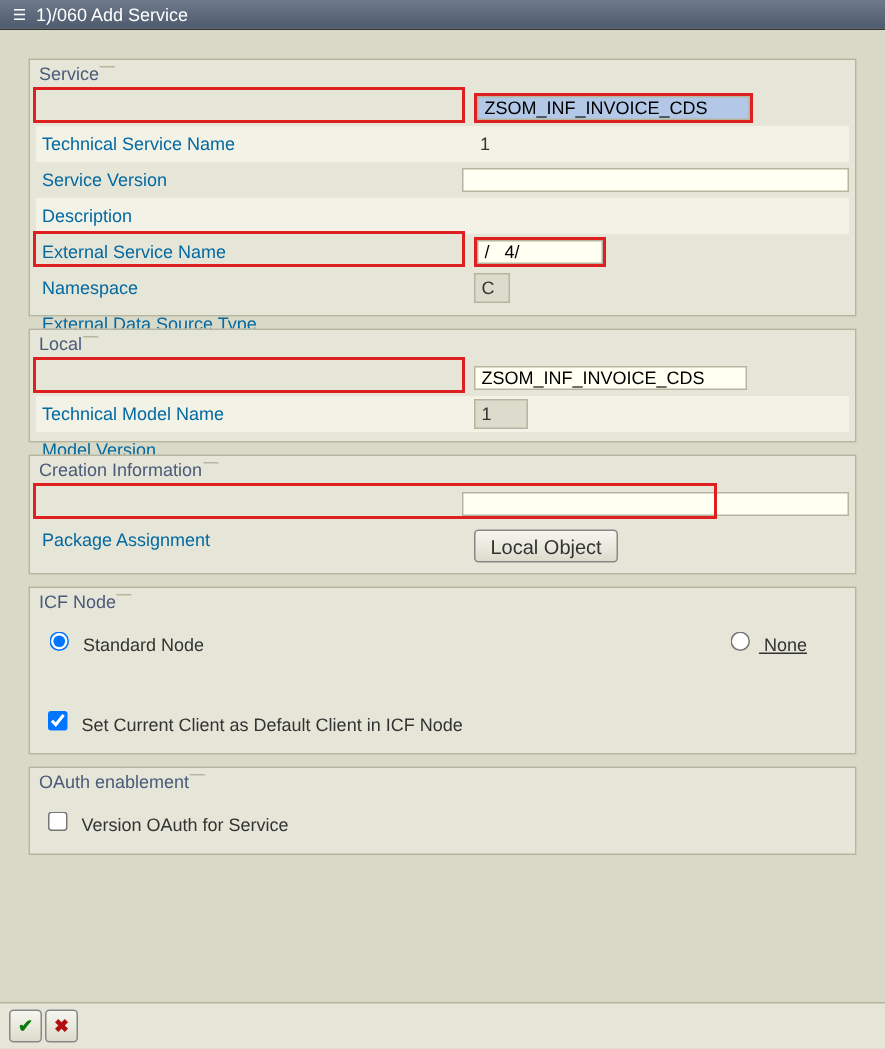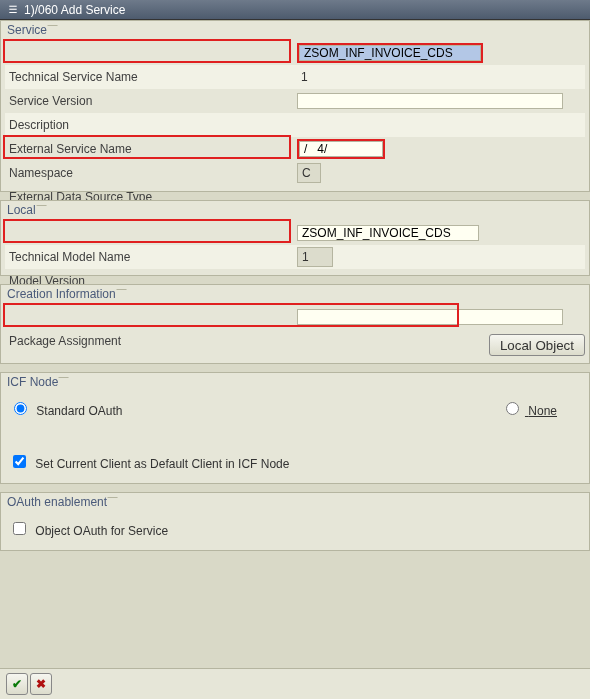--- a/index.html
+++ b/index.html
@@ -22,21 +22,21 @@
     border-bottom: 1px solid #333;
   }
   .titlebar-icon {
     width: 14px; height: 14px;
     display: inline-flex;
     align-items: center; justify-content: center;
     margin-right: 4px;
     font-size: 10px;
   }
   .content {
-    padding: 0;
+    padding: 19px;
   }
   .group {
     background: #e6e6d8;
     border: 1px solid #b5b5a0;
     margin-bottom: 8px;
     padding: 2px 4px 6px 4px;
     position: relative;
   }
   .group-title {
     position: relative;
@@ -59,21 +59,21 @@
   }
   .row {
     display: flex;
     align-items: center;
     height: 24px;
     padding-left: 2px;
   }
   .row-alt { background: #f2f2e6; }
   .label {
     width: 290px;
-    color: #404040;
+    color: #0369a1;
     padding-left: 2px;
     margin-top: 48px;
   }
   .value-input {
     font-family: Arial, sans-serif;
     font-size: 12px;
     border: 1px solid #b5b5a0;
     background: #fff;
     height: 16px;
     padding: 1px 4px;
@@ -219,34 +219,34 @@
     <div class="group-title">Creation Information</div>
 
     <div style="position:relative;">
       <div class="hl-red-label" style="left:-2px; top:-2px; width:456px; height:24px;"></div>
       <div class="row">
         <div class="label">Package Assignment</div>
         <input class="value-input" style="width: 266px; background: rgb(255, 255, 242);" value="">
       </div>
     </div>
 
-    <div class="row" style="justify-content:flex-end; padding-left:292px; margin-top:4px;">
+    <div class="row" style="justify-content:flex-start; padding-left:292px; margin-top:4px;">
       <button class="button">
         <span>Local Object</span>
       </button>
     </div>
   </div>
 
   <div class="group">
     <div class="group-title">ICF Node</div>
 
     <div class="radio-row" style="justify-content:space-between;">
       <label>
         <input type="radio" name="icf" checked="" style="">
-        <span>Standard OAuth</span>
+        <span>Standard Node</span>
       </label>
       <label style="margin-right:24px;text-decoration:underline;">
         <input type="radio" name="icf" style="">
         <span>None</span>
       </label>
     </div>
 
     <div style="height:22px;"></div>
 
     <div class="check-row">
@@ -255,21 +255,21 @@
         <span>Set Current Client as Default Client in ICF Node</span>
       </label>
     </div>
   </div>
 
   <div class="group">
     <div class="group-title">OAuth enablement</div>
     <div class="check-row">
       <label>
         <input type="checkbox" style="">
-        <span>Object OAuth for Service</span>
+        <span>Version OAuth for Service</span>
       </label>
     </div>
   </div>
 
 </div>
 
 <div class="bottom-bar">
   <div class="icon-btn">
     <span class="check-green">✔</span>
   </div>

